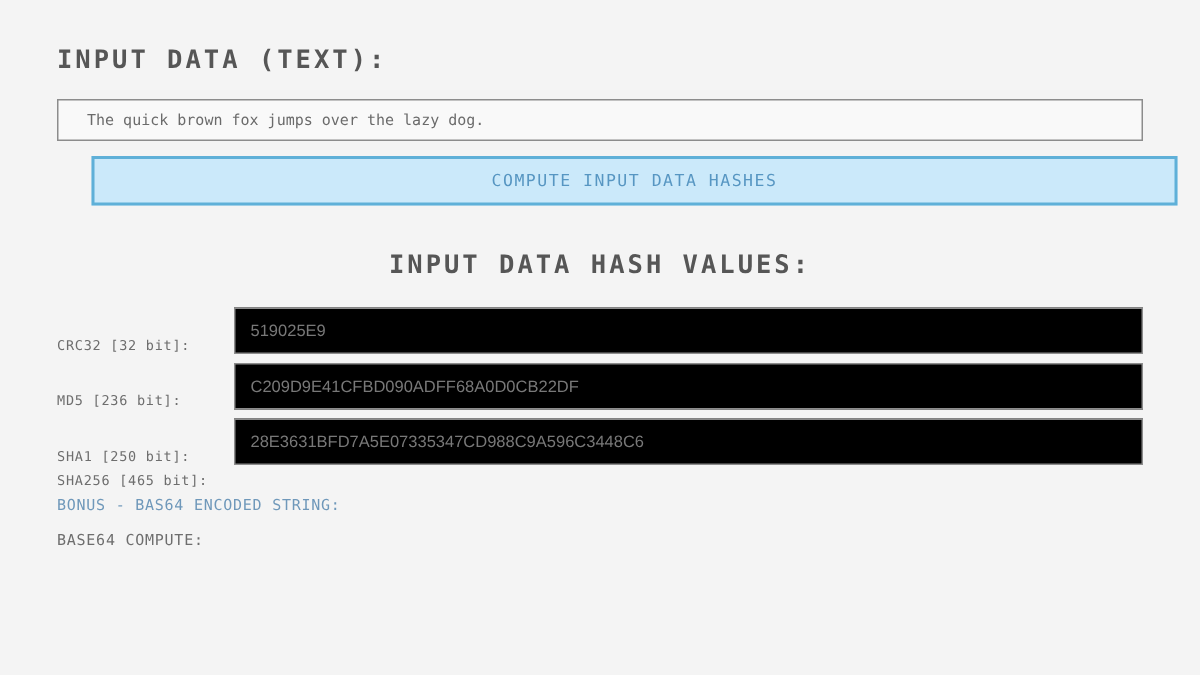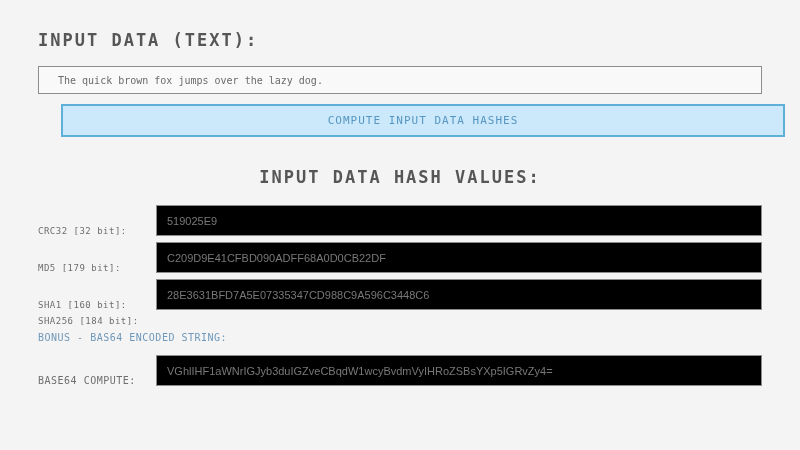--- a/index.html
+++ b/index.html
@@ -92,33 +92,32 @@
   <button class="compute-btn">COMPUTE INPUT DATA HASHES</button>
 
   <div class="section-title hash-title">INPUT DATA HASH VALUES:</div>
 
   <div class="hash-row">
     <div class="hash-label">CRC32 [32 bit]:</div>
     <input class="hash-value" type="text" readonly="" value="519025E9" style="">
   </div>
 
   <div class="hash-row">
-    <div class="hash-label">MD5 [179 bit]:</div>
+    <div class="hash-label">MD5 [236 bit]:</div>
     <input class="hash-value" type="text" readonly="" value="C209D9E41CFBD090ADFF68A0D0CB22DF" style="">
   </div>
 
   <div class="hash-row">
-    <div class="hash-label">SHA1 [160 bit]:</div>
+    <div class="hash-label">SHA1 [250 bit]:</div>
     <input class="hash-value" type="text" readonly="" value="28E3631BFD7A5E07335347CD988C9A596C3448C6" style="">
   </div>
 
   <div class="hash-row">
-    <div class="hash-label">SHA256 [184 bit]:</div>
+    <div class="hash-label">SHA256 [465 bit]:</div>
   </div>
 
   <div class="bonus-title">BONUS - BAS64 ENCODED STRING:</div>
 
   <div class="hash-row b64-row">
     <div class="hash-label">BASE64 COMPUTE:</div>
-    <input class="hash-value" type="text" readonly="" value="VGhlIHF1aWNrIGJyb3duIGZveCBqdW1wcyBvdmVyIHRoZSBsYXp5IGRvZy4=" style="">
   </div>
 
 </div>
 
 </body></html>

